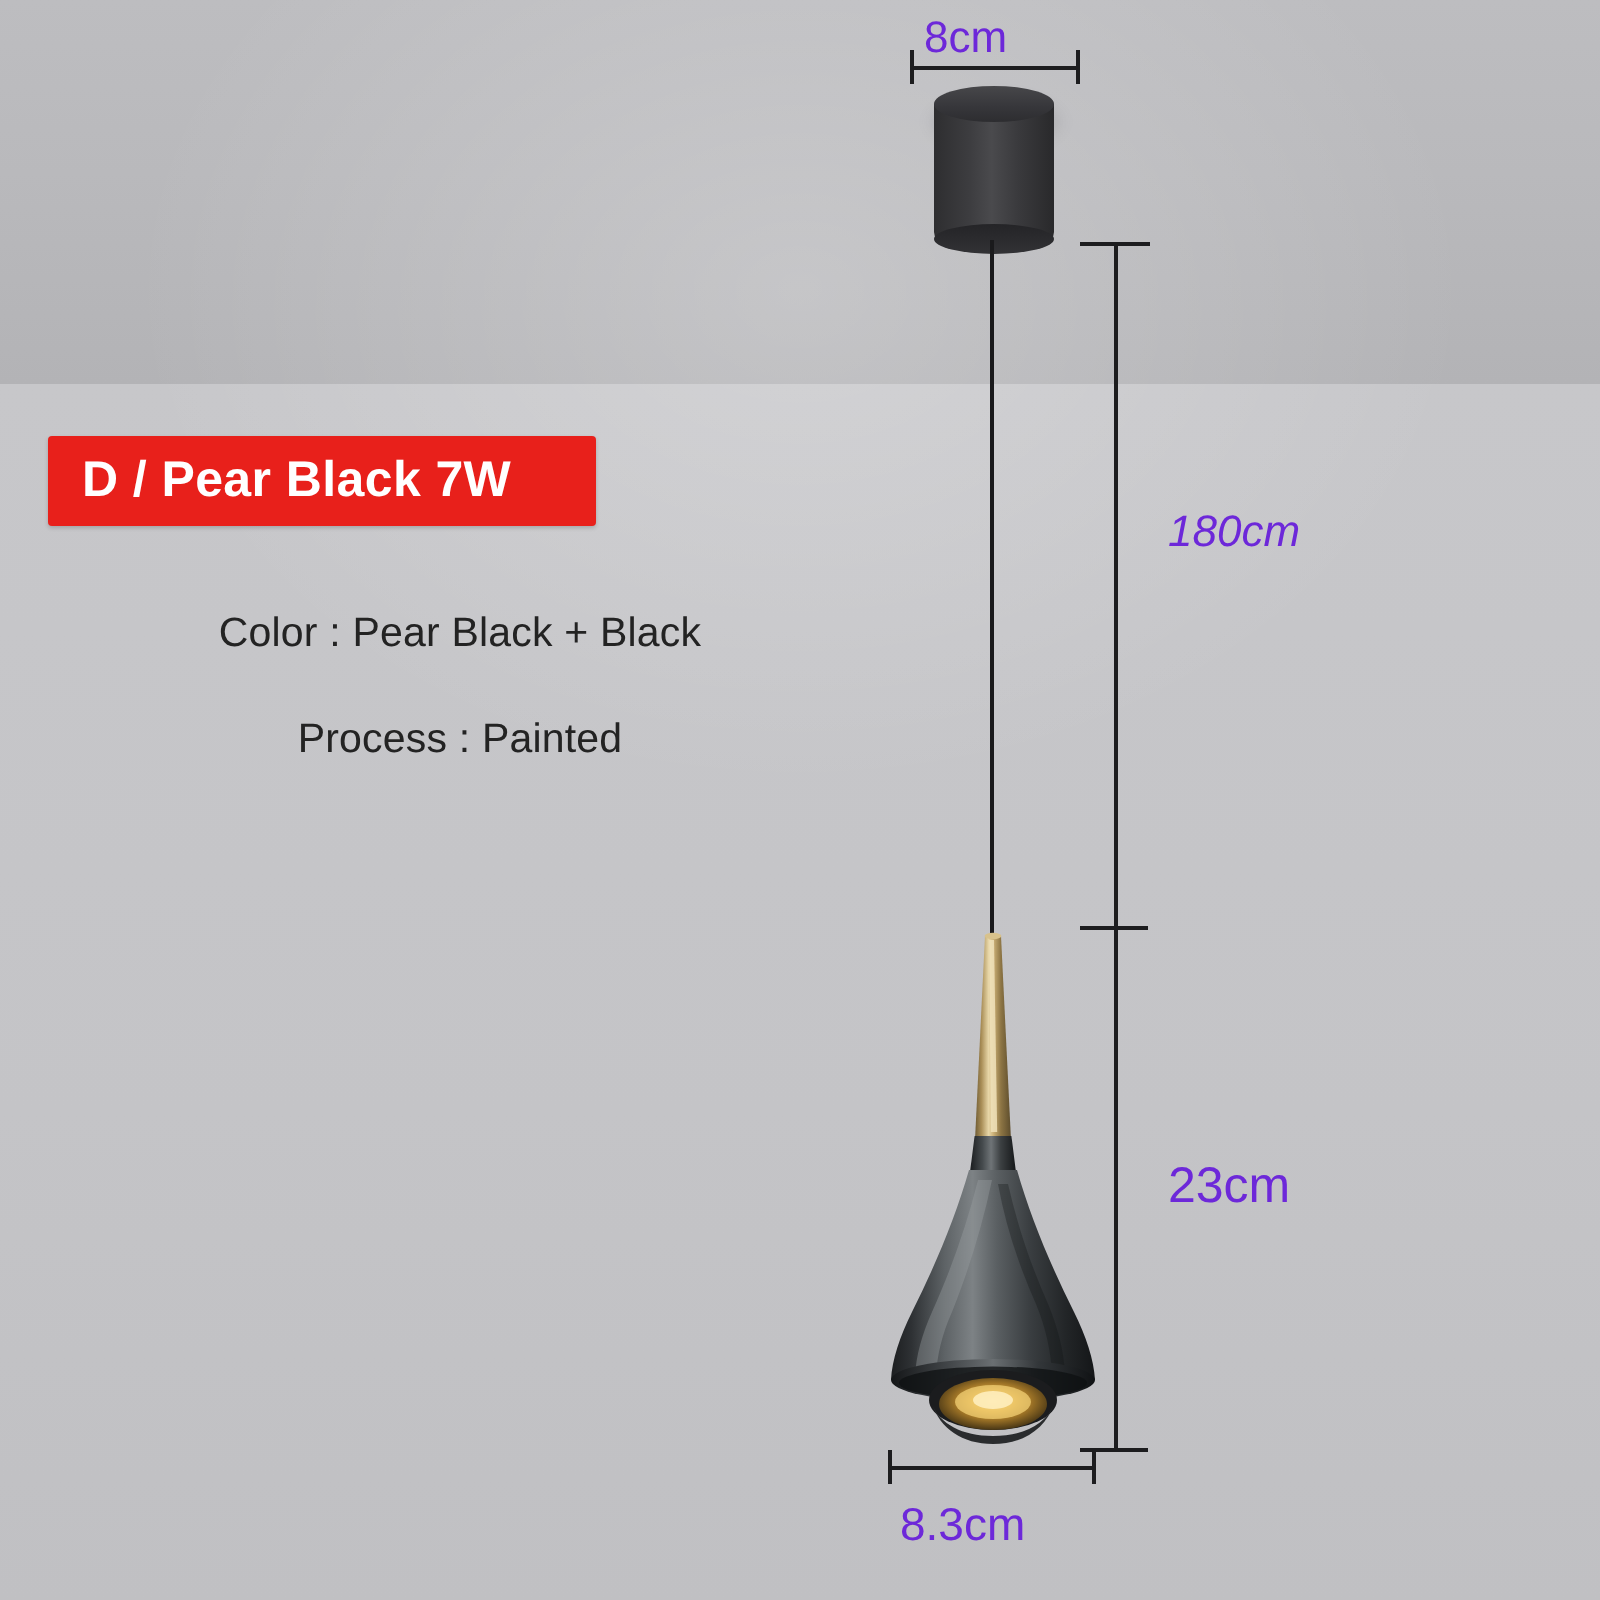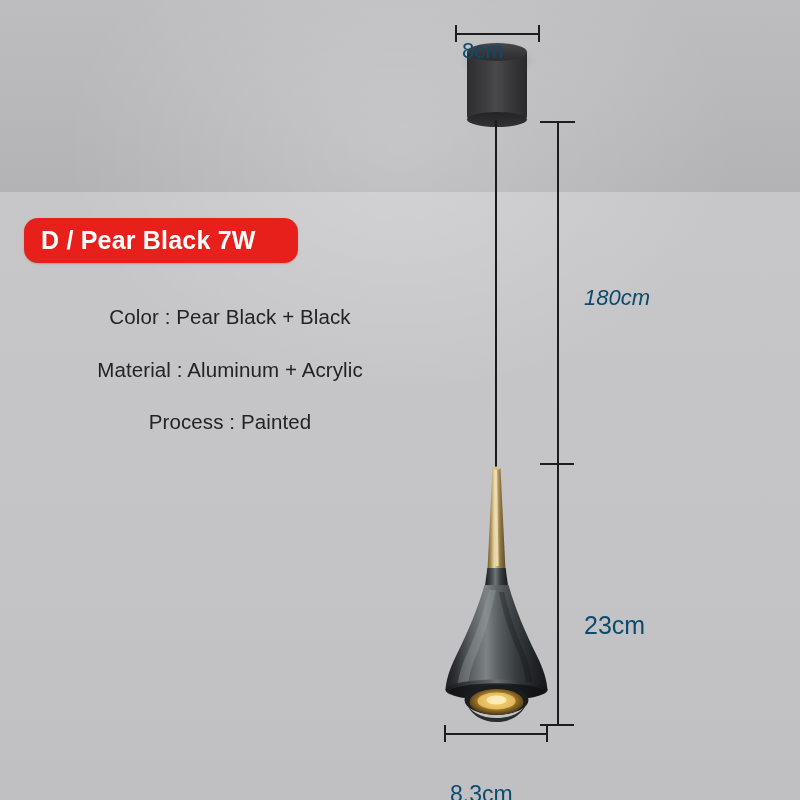--- a/index.html
+++ b/index.html
@@ -21,21 +21,21 @@
     background:linear-gradient(180deg,#c7c7ca 0%,#c4c4c7 60%,#c0c0c3 100%);
   }
   .bg-vign{
     position:absolute;left:0;top:0;width:800px;height:800px;
     background:radial-gradient(ellipse 60% 45% at 50% 18%,rgba(255,255,255,.22),rgba(255,255,255,0) 70%);
   }
 
   
   .badge{
     position:absolute;left:24px;top:218px;width:274px;height:45px;
-    background:#e8201b;border-radius:14px;
+    background:#e8201b;border-radius:2px;
     box-shadow:0 1px 2px rgba(0,0,0,.18);
     display:flex;align-items:center;
   }
   .badge-text{
     color:#fff;font-size:25px;font-weight:bold;
     letter-spacing:.2px;margin-left:17px;white-space:nowrap;
     font-family:"Liberation Sans",sans-serif;
   }
 
   
@@ -94,22 +94,22 @@
   .dim-8cm-cap-l{position:absolute;left:455px;top:25px;width:1.7px;height:17px;background:#1d1d1f;}
   .dim-8cm-cap-r{position:absolute;left:538px;top:25px;width:1.7px;height:17px;background:#1d1d1f;}
 
   .dim-83-line{
     position:absolute;left:444px;top:733px;width:104px;height:1.7px;background:#1d1d1f;
   }
   .dim-83-cap-l{position:absolute;left:444px;top:725px;width:1.7px;height:17px;background:#1d1d1f;}
   .dim-83-cap-r{position:absolute;left:546px;top:725px;width:1.7px;height:17px;background:#1d1d1f;}
 
   .dim-label{
-    position:absolute;color:#0c4a6e;font-size:22px;
-    font-family:"Liberation Sans",sans-serif;white-space:nowrap;margin-top:32px;
+    position:absolute;color:#6d28d9;font-size:22px;
+    font-family:"Liberation Sans",sans-serif;white-space:nowrap;
   }
   .lbl-8cm{left:462px;top:6px;font-size:22px;}
   .lbl-180{left:584px;top:253px;font-size:22px;font-style:italic;}
   .lbl-23{left:584px;top:579px;font-size:25px;}
   .lbl-83{left:450px;top:749px;font-size:23px;}
 </style>
 </head>
 <body>
 
 <div id="stage">
@@ -216,17 +216,16 @@
   <div class="dim-83-cap-l"></div>
   <div class="dim-83-cap-r"></div>
   <div class="dim-label lbl-83">8.3cm</div>
 
   <div class="badge">
     <span class="badge-text">D / Pear Black  7W</span>
   </div>
 
   <div class="specs">
     <div class="spec-line">Color : Pear Black + Black</div>
-    <div class="spec-line">Material : Aluminum + Acrylic</div>
     <div class="spec-line">Process : Painted</div>
   </div>
 
 </div>
 
 </body></html>

